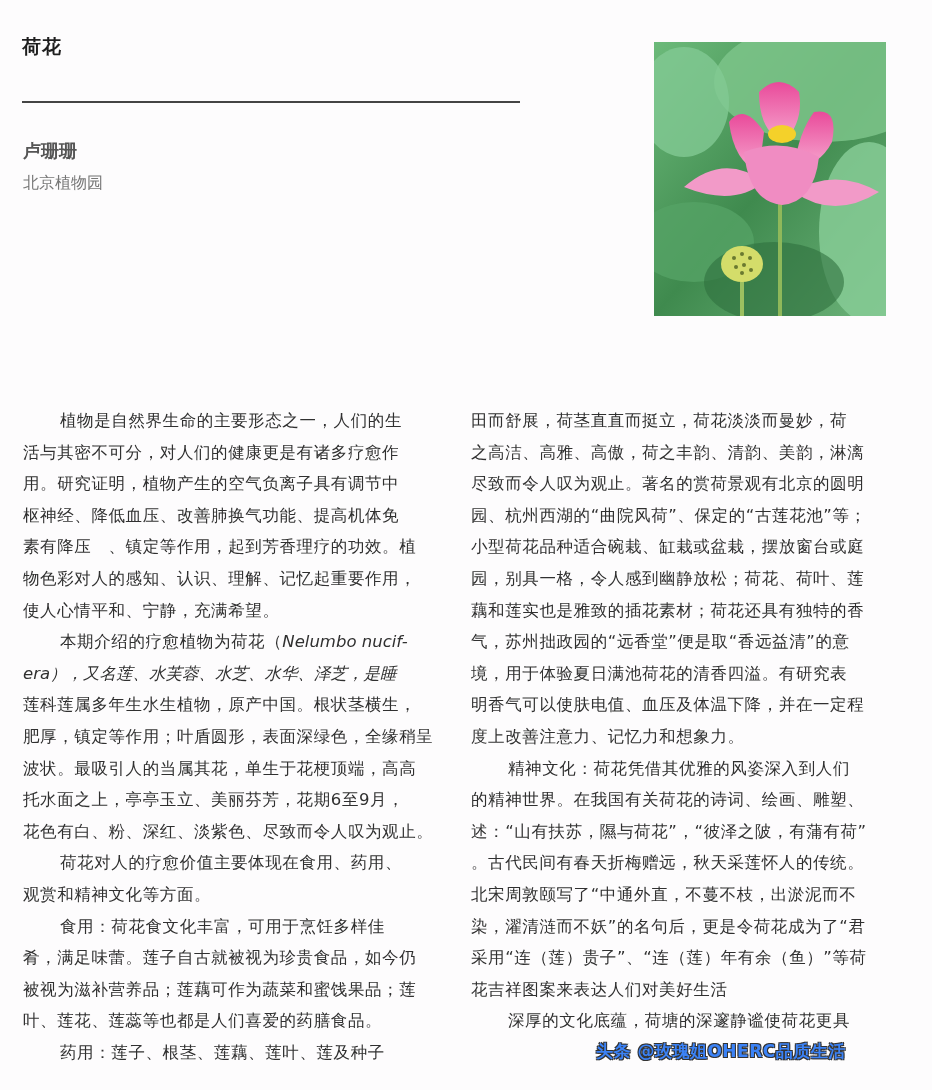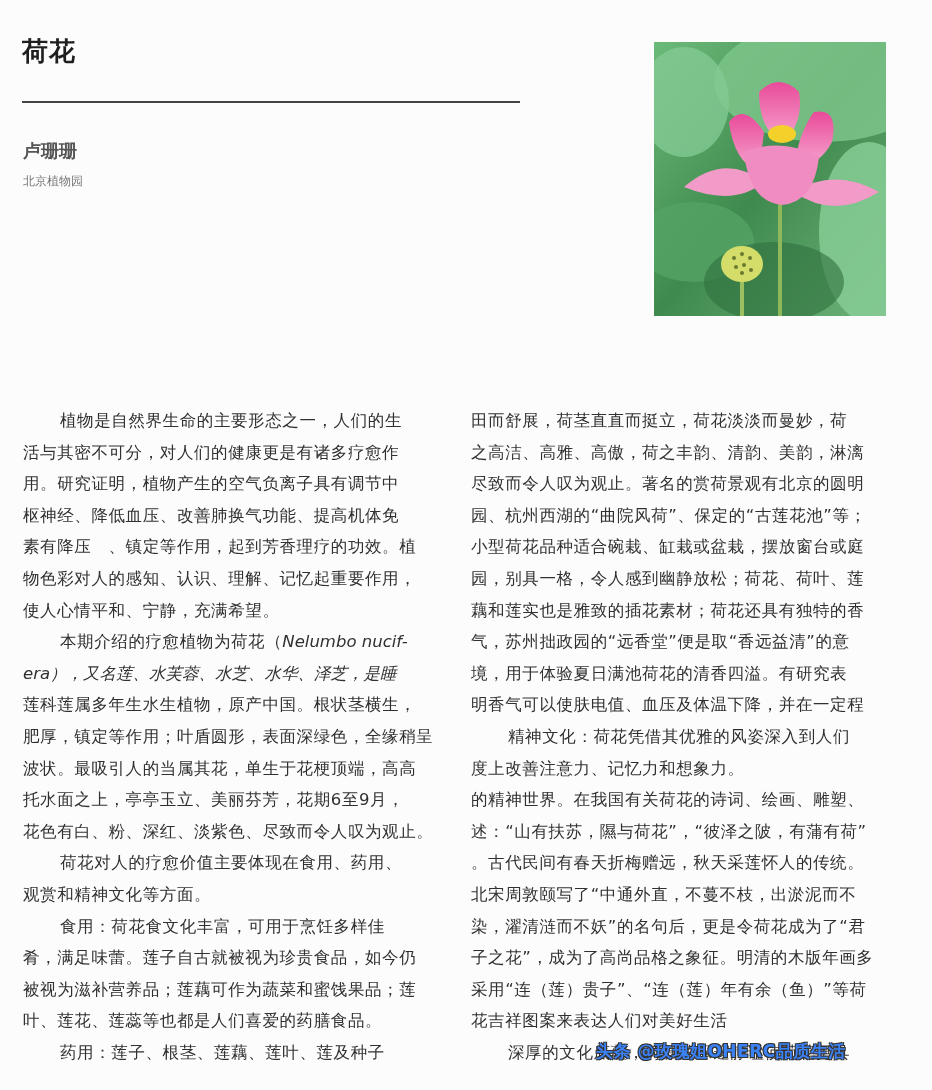--- a/index.html
+++ b/index.html
@@ -4,33 +4,33 @@
 <style>
   html, body { margin:0; padding:0; }
   body {
     width:932px; height:1090px; overflow:hidden; position:relative;
     background:#fdfcfd;
     font-family:"DejaVu Sans", "Liberation Sans", sans-serif;
     color:#2a2a2a;
   }
   .title {
     position:absolute; left:22px; top:34px;
-    font-size:26px; font-weight:bold; color:#1e1e1e; letter-spacing:1px;
+    font-size:19px; font-weight:bold; color:#1e1e1e; letter-spacing:1px;
   }
   .rule {
     position:absolute; left:22px; top:101px; width:498px; height:2px;
     background:#444;
   }
   .author {
     position:absolute; left:23px; top:139px;
     font-size:18px; color:#555;font-weight:bold;
   }
   .affiliation {
     position:absolute; left:23px; top:173px;
-    font-size:12px; color:#777;
+    font-size:16px; color:#777;
   }
   .photo {
     position:absolute; left:654px; top:42px; width:232px; height:274px;
     overflow:hidden;
   }
   .photo svg { display:block; }
   .col {
     position:absolute; top:405px;
     font-size:16.5px; line-height:31.6px; color:#303030;
     letter-spacing:0.6px;
@@ -124,26 +124,25 @@
   <div class="line">田而舒展，荷茎直直而挺立，荷花淡淡而曼妙，荷</div>
   <div class="line">之高洁、高雅、高傲，荷之丰韵、清韵、美韵，淋漓</div>
   <div class="line">尽致而令人叹为观止。著名的赏荷景观有北京的圆明</div>
   <div class="line">园、杭州西湖的“曲院风荷”、保定的“古莲花池”等；</div>
   <div class="line">小型荷花品种适合碗栽、缸栽或盆栽，摆放窗台或庭</div>
   <div class="line">园，别具一格，令人感到幽静放松；荷花、荷叶、莲</div>
   <div class="line">藕和莲实也是雅致的插花素材；荷花还具有独特的香</div>
   <div class="line">气，苏州拙政园的“远香堂”便是取“香远益清”的意</div>
   <div class="line">境，用于体验夏日满池荷花的清香四溢。有研究表</div>
   <div class="line">明香气可以使肤电值、血压及体温下降，并在一定程</div>
+  <div class="line">度上改善注意力、记忆力和想象力。</div>
   <div class="line indent">精神文化：荷花凭借其优雅的风姿深入到人们</div>
-  <div class="line">度上改善注意力、记忆力和想象力。</div>
   <div class="line">的精神世界。在我国有关荷花的诗词、绘画、雕塑、</div>
   <div class="line">述：“山有扶苏，隰与荷花”，“彼泽之陂，有蒲有荷”</div>
   <div class="line">。古代民间有春天折梅赠远，秋天采莲怀人的传统。</div>
   <div class="line">北宋周敦颐写了“中通外直，不蔓不枝，出淤泥而不</div>
   <div class="line">染，濯清涟而不妖”的名句后，更是令荷花成为了“君</div>
-  <div class="line">子之花”，成为了高尚品格之象征。明清的木版年画多</div>
   <div class="line">采用“连（莲）贵子”、“连（莲）年有余（鱼）”等荷</div>
   <div class="line">花吉祥图案来表达人们对美好生活</div>
   <div class="line indent">深厚的文化底蕴，荷塘的深邃静谧使荷花更具</div>
 </div>
 
 <div class="watermark">头条 @玫瑰姐OHERC品质生活</div>
 
 </body></html>

